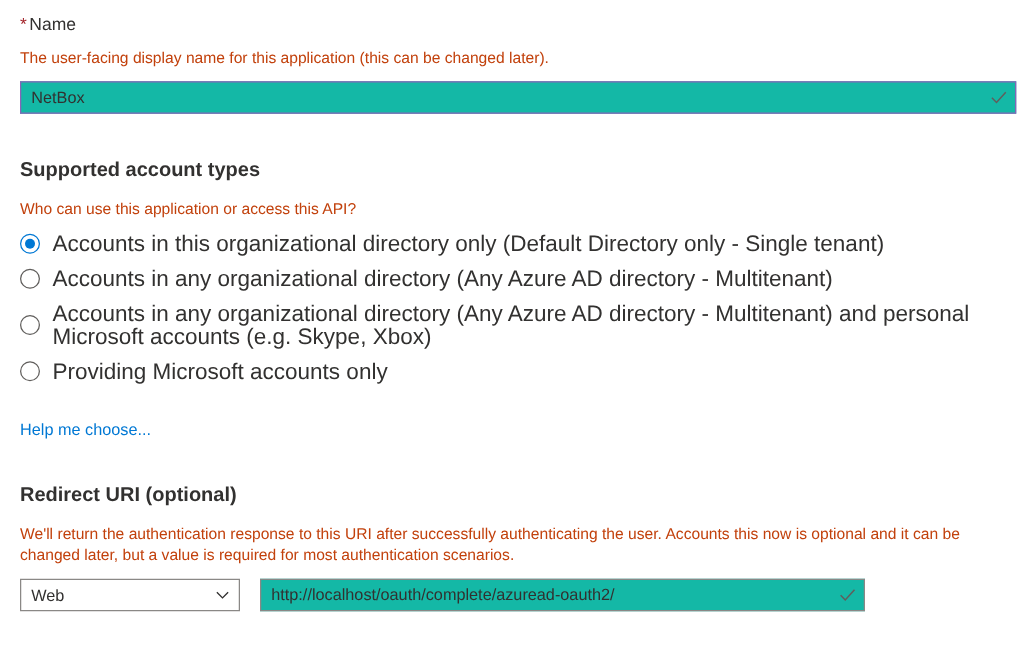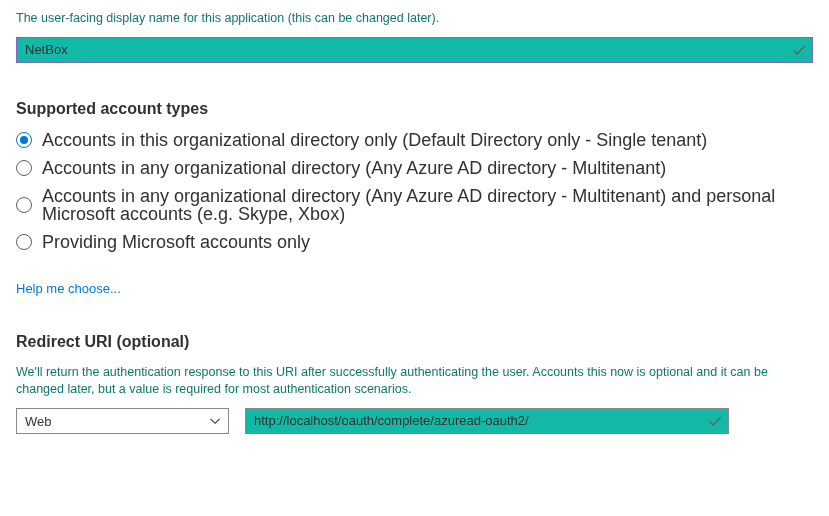--- a/index.html
+++ b/index.html
@@ -27,21 +27,21 @@
     color: #323130;
     margin: 0 0 10px 0;
     line-height: 18px;
   }
   .req-star {
     color: #a4262c;
     margin-right: 2px;
   }
   .help-text {
     font-size: 12.5px;
-    color: #0f766e;
+    color: #c2410c;
     line-height: 17px;
     margin: 0 0 10px 0;
   }
   .textbox {
     position: relative;
     height: 26px;
     border: 1px solid #8a8886;
     box-sizing: border-box;
     display: flex;
     align-items: center;
@@ -128,21 +128,21 @@
     display: inline-block;
     margin-top: 20px;
   }
 
   
   .redirect-row {
     display: flex;
     align-items: center;
   }
   .select {
-    width: 213px;
+    width: 176px;
     height: 26px;
     border: 1px solid #8a8886;
     box-sizing: border-box;
     display: flex;
     align-items: center;
     background: #fff;
     margin-right: 16px;
     cursor: pointer;
     justify-content: center;
   }
@@ -165,34 +165,38 @@
     width: 484px;
   }
   svg { display: block; }
 </style>
 </head>
 <body>
 
 <div class="page">
 
   
+  <div class="field-label">
+    <span class="req-star">*</span><span>Name</span>
+  </div>
   <div class="help-text">The user-facing display name for this application (this can be changed later).</div>
   <div class="textbox focused name-box">
     <div class="value" title="NetBox">NetBox</div>
     <span class="check-icon">
       <svg width="14" height="14" viewBox="0 0 14 14" aria-hidden="true">
         <path d="M1.5 7.2 L5.2 11 L12.6 2.8" fill="none" stroke="#605e5c" stroke-width="1.2"></path>
       </svg>
     </span>
   </div>
 
   <div class="spacer-lg"></div>
 
   
   <div class="section-title">Supported account types</div>
+  <div class="help-text">Who can use this application or access this API?</div>
 
   <div class="radio-row">
     <span class="radio checked"></span>
     <span class="radio-label">Accounts in this organizational directory only (Default Directory only - Single tenant)</span>
   </div>
   <div class="radio-row">
     <span class="radio"></span>
     <span class="radio-label">Accounts in any organizational directory (Any Azure AD directory - Multitenant)</span>
   </div>
   <div class="radio-row">

